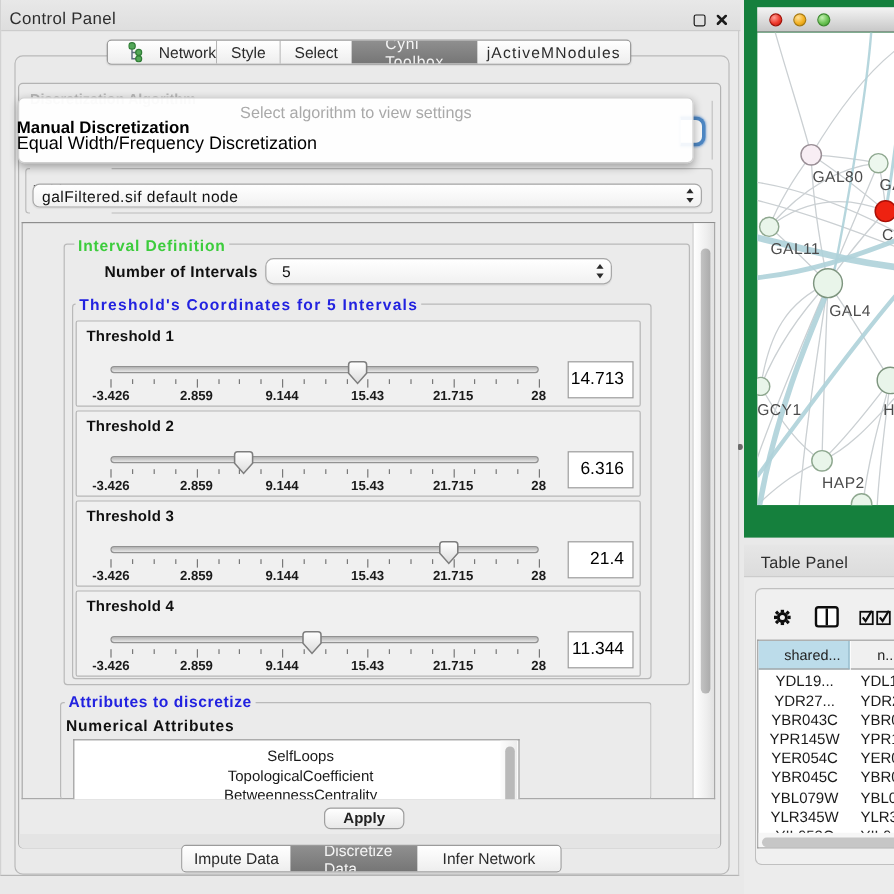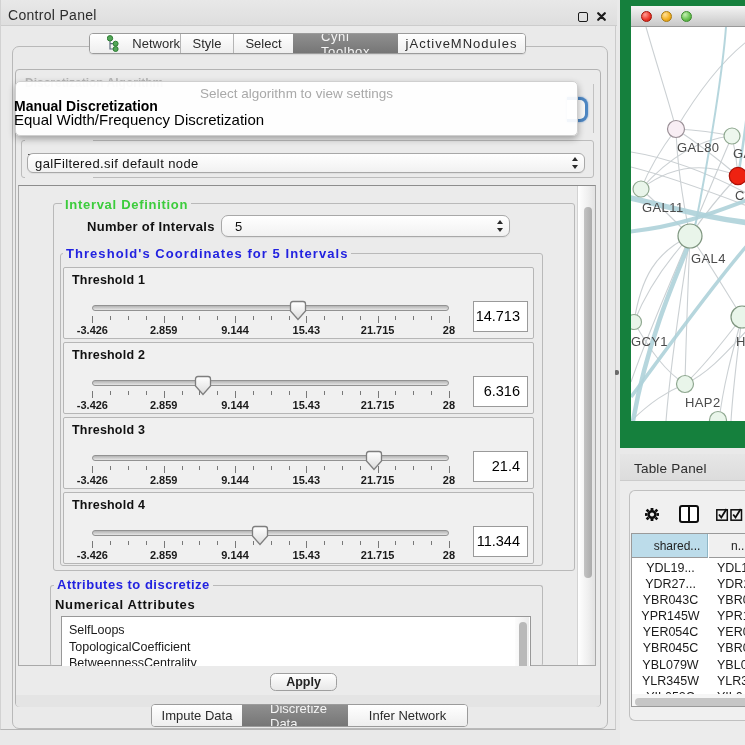--- a/index.html
+++ b/index.html
@@ -233,21 +233,21 @@
           </defs>
      <path d="M4 1.5 L14 1.5 Q16.5 1.5 16.5 4 L16.5 11 L9 19.5 L1.5 11 L1.5 4 Q1.5 1.5 4 1.5 Z" fill="url(#tg3)" stroke="#7e7e7e" stroke-width="1.3"></path>
         </svg>
     <div class="tvalue">11.344</div>
   </div>
     </div>
 
   <div class="abs" style="left:49px;top:585px;width:493px;height:81px;border:1px solid #b9b9b9;border-radius:3px;border-bottom:none;"></div>
   <div class="abs" style="left:53px;top:577px;background:#ebebeb;padding:0 3px;font-size:13px;font-weight:bold;letter-spacing:0.5px;color:#2222e0;">Attributes to discretize</div>
   <div class="abs" style="left:54px;top:597px;font-size:13px;font-weight:bold;letter-spacing:0.65px;color:#111;">Numerical Attributes</div>
-  <div class="abs" style="left:60px;top:616px;width:470px;height:50px;border:1px solid #989898;border-bottom:none;background:#ffffff;overflow:hidden;">
+  <div class="abs" style="left:60px;top:616px;width:372px;height:50px;border:1px solid #989898;border-bottom:none;background:#ffffff;overflow:hidden;text-align:center;">
     <div style="margin:5px 0 0 7px;font-size:12.5px;color:#1a1a1a;line-height:16.6px;">SelfLoops<br>TopologicalCoefficient<br>BetweennessCentrality</div>
     <div class="abs" style="right:1px;top:0;width:14px;height:50px;background:linear-gradient(to right,#fcfcfc,#ececec);"></div>
     <div class="abs" style="right:3.5px;top:5px;width:8px;height:46px;background:#b9b9b9;border-radius:4px 4px 0 0;"></div>
   </div>
 
   <div class="abs" style="left:15px;top:695px;width:584px;height:12px;background:#e4e4e4;border-radius:0 0 4px 4px;"></div>
   <div class="abs" style="left:269px;top:673px;width:67px;height:18px;border:1px solid #9f9f9f;border-radius:5.5px;background:linear-gradient(#ffffff,#e8e8e8);display:flex;align-items:center;justify-content:center;font-size:12.5px;font-weight:600;color:#222;">Apply</div>
 
   <div class="abs" style="left:150px;top:704px;height:23px;display:flex;border:1px solid #9b9b9b;border-radius:4px;overflow:hidden;background:#fff;">
     <div class="tabseg" style="width:90px;">Impute Data</div>

